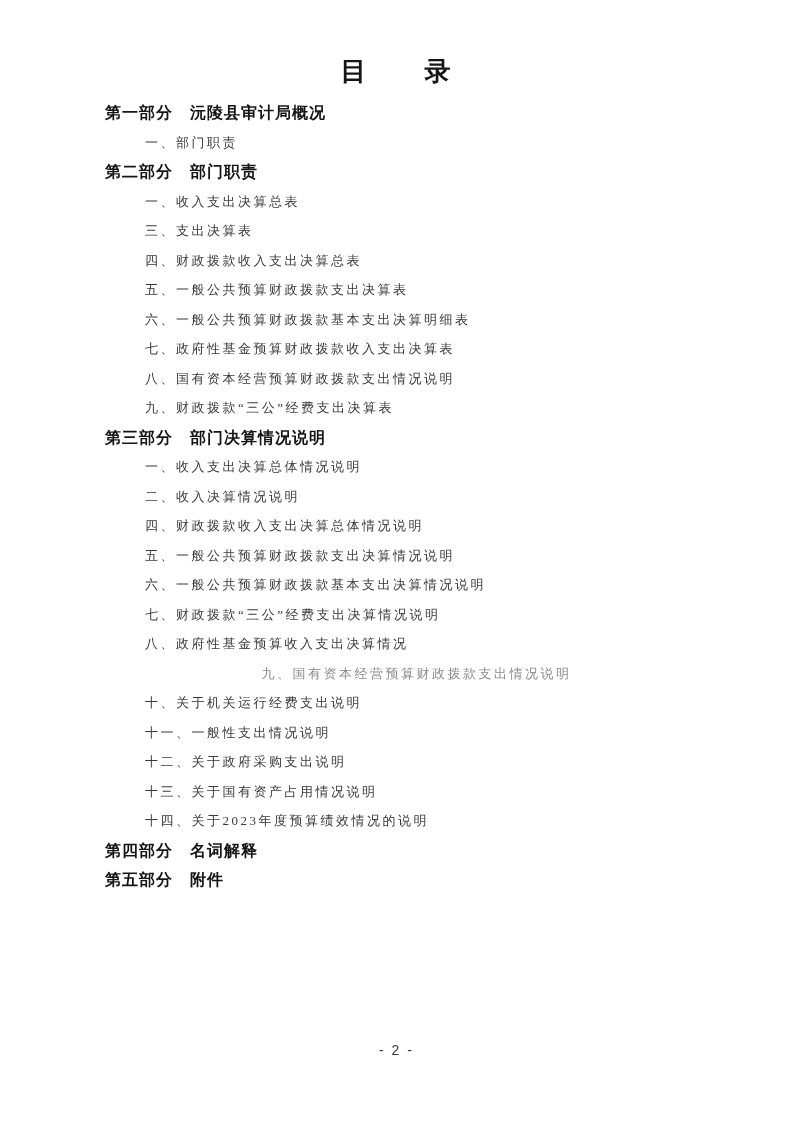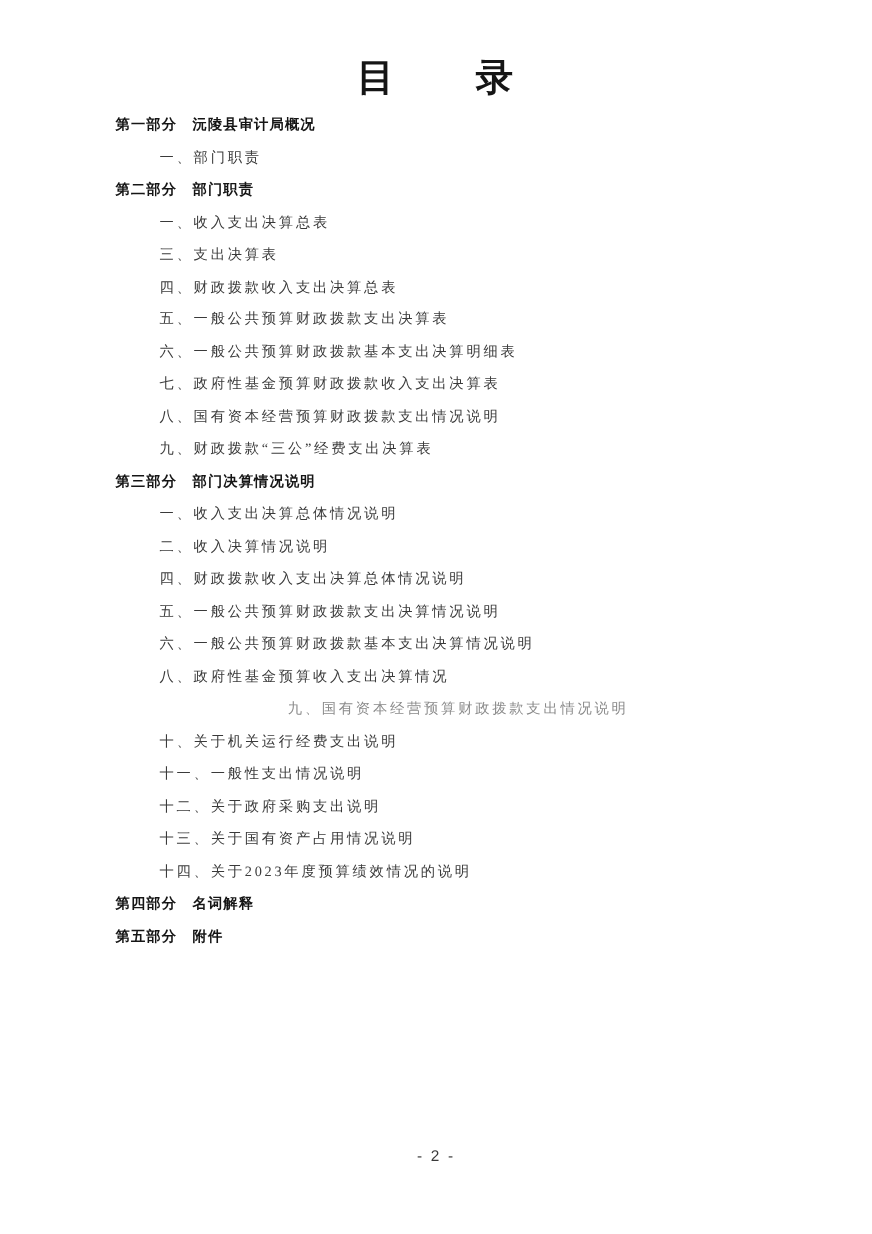--- a/index.html
+++ b/index.html
@@ -19,32 +19,32 @@
   }
   .content {
     position: absolute;
     top: 52px;
     left: 105px;
     width: 583px;
   }
   .doc-title {
     margin: 0 0 8px 0;
     font-family: "Liberation Sans", sans-serif;
-    font-size: 34px;
+    font-size: 26px;
     font-weight: bold;
     line-height: 38px;
     text-align: center;
     color: var(--heading, #151515);
     letter-spacing: 2px;
     white-space: pre;
   }
   .sec-heading {
     margin: 0;
     font-family: "Liberation Sans", sans-serif;
-    font-size: 13px;
+    font-size: 16px;
     font-weight: bold;
     line-height: 29.5px;
     color: var(--heading, #151515);
     letter-spacing: 1px;
     white-space: pre;
   }
   .toc-item {
     margin: 0 0 0 40px;
     font-size: 13px;
     font-weight: normal;
@@ -94,20 +94,21 @@
       <p class="toc-item">九、财政拨款“三公”经费支出决算表</p>
     </section>
 
     <section>
       <h2 class="sec-heading">第三部分　部门决算情况说明</h2>
       <p class="toc-item">一、收入支出决算总体情况说明</p>
       <p class="toc-item">二、收入决算情况说明</p>
       <p class="toc-item">四、财政拨款收入支出决算总体情况说明</p>
       <p class="toc-item">五、一般公共预算财政拨款支出决算情况说明</p>
       <p class="toc-item">六、一般公共预算财政拨款基本支出决算情况说明</p>
+      <p class="toc-item">七、财政拨款“三公”经费支出决算情况说明</p>
       <p class="toc-item">八、政府性基金预算收入支出决算情况</p>
       <p class="toc-item muted">九、国有资本经营预算财政拨款支出情况说明</p>
       <p class="toc-item">十、关于机关运行经费支出说明</p>
       <p class="toc-item">十一、一般性支出情况说明</p>
       <p class="toc-item">十二、关于政府采购支出说明</p>
       <p class="toc-item">十三、关于国有资产占用情况说明</p>
       <p class="toc-item">十四、关于2023年度预算绩效情况的说明</p>
     </section>
 
     <section>

